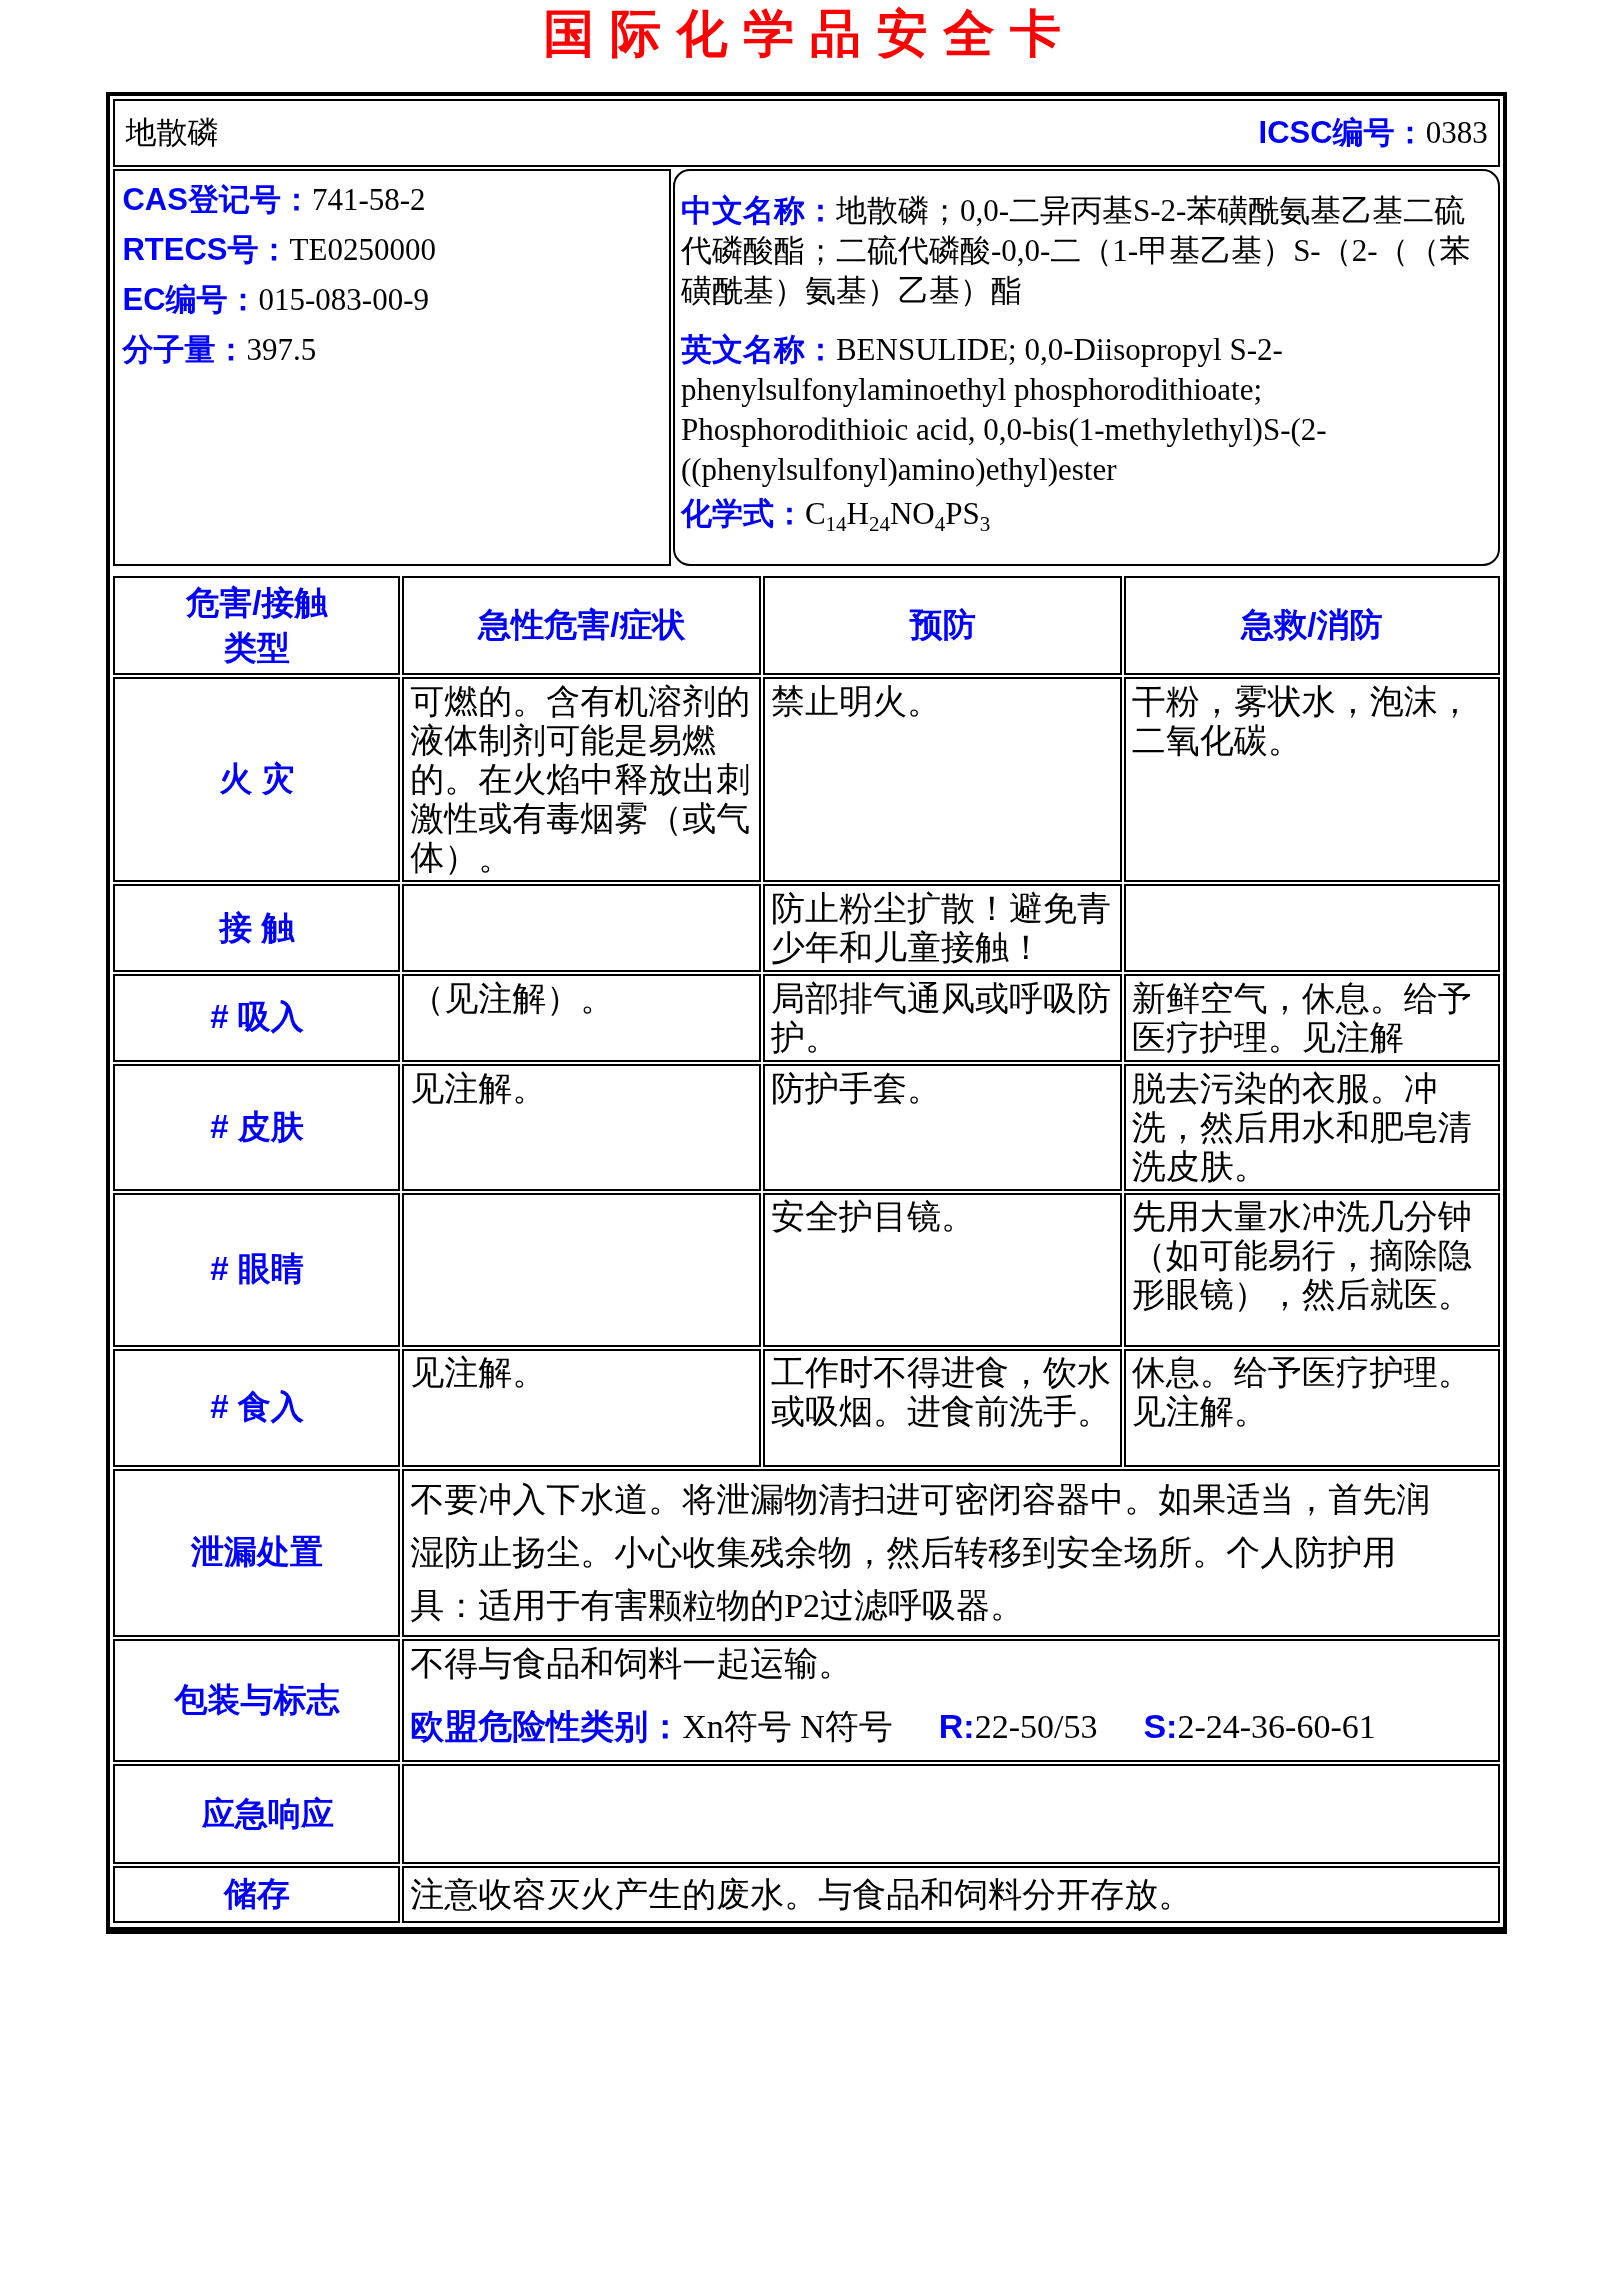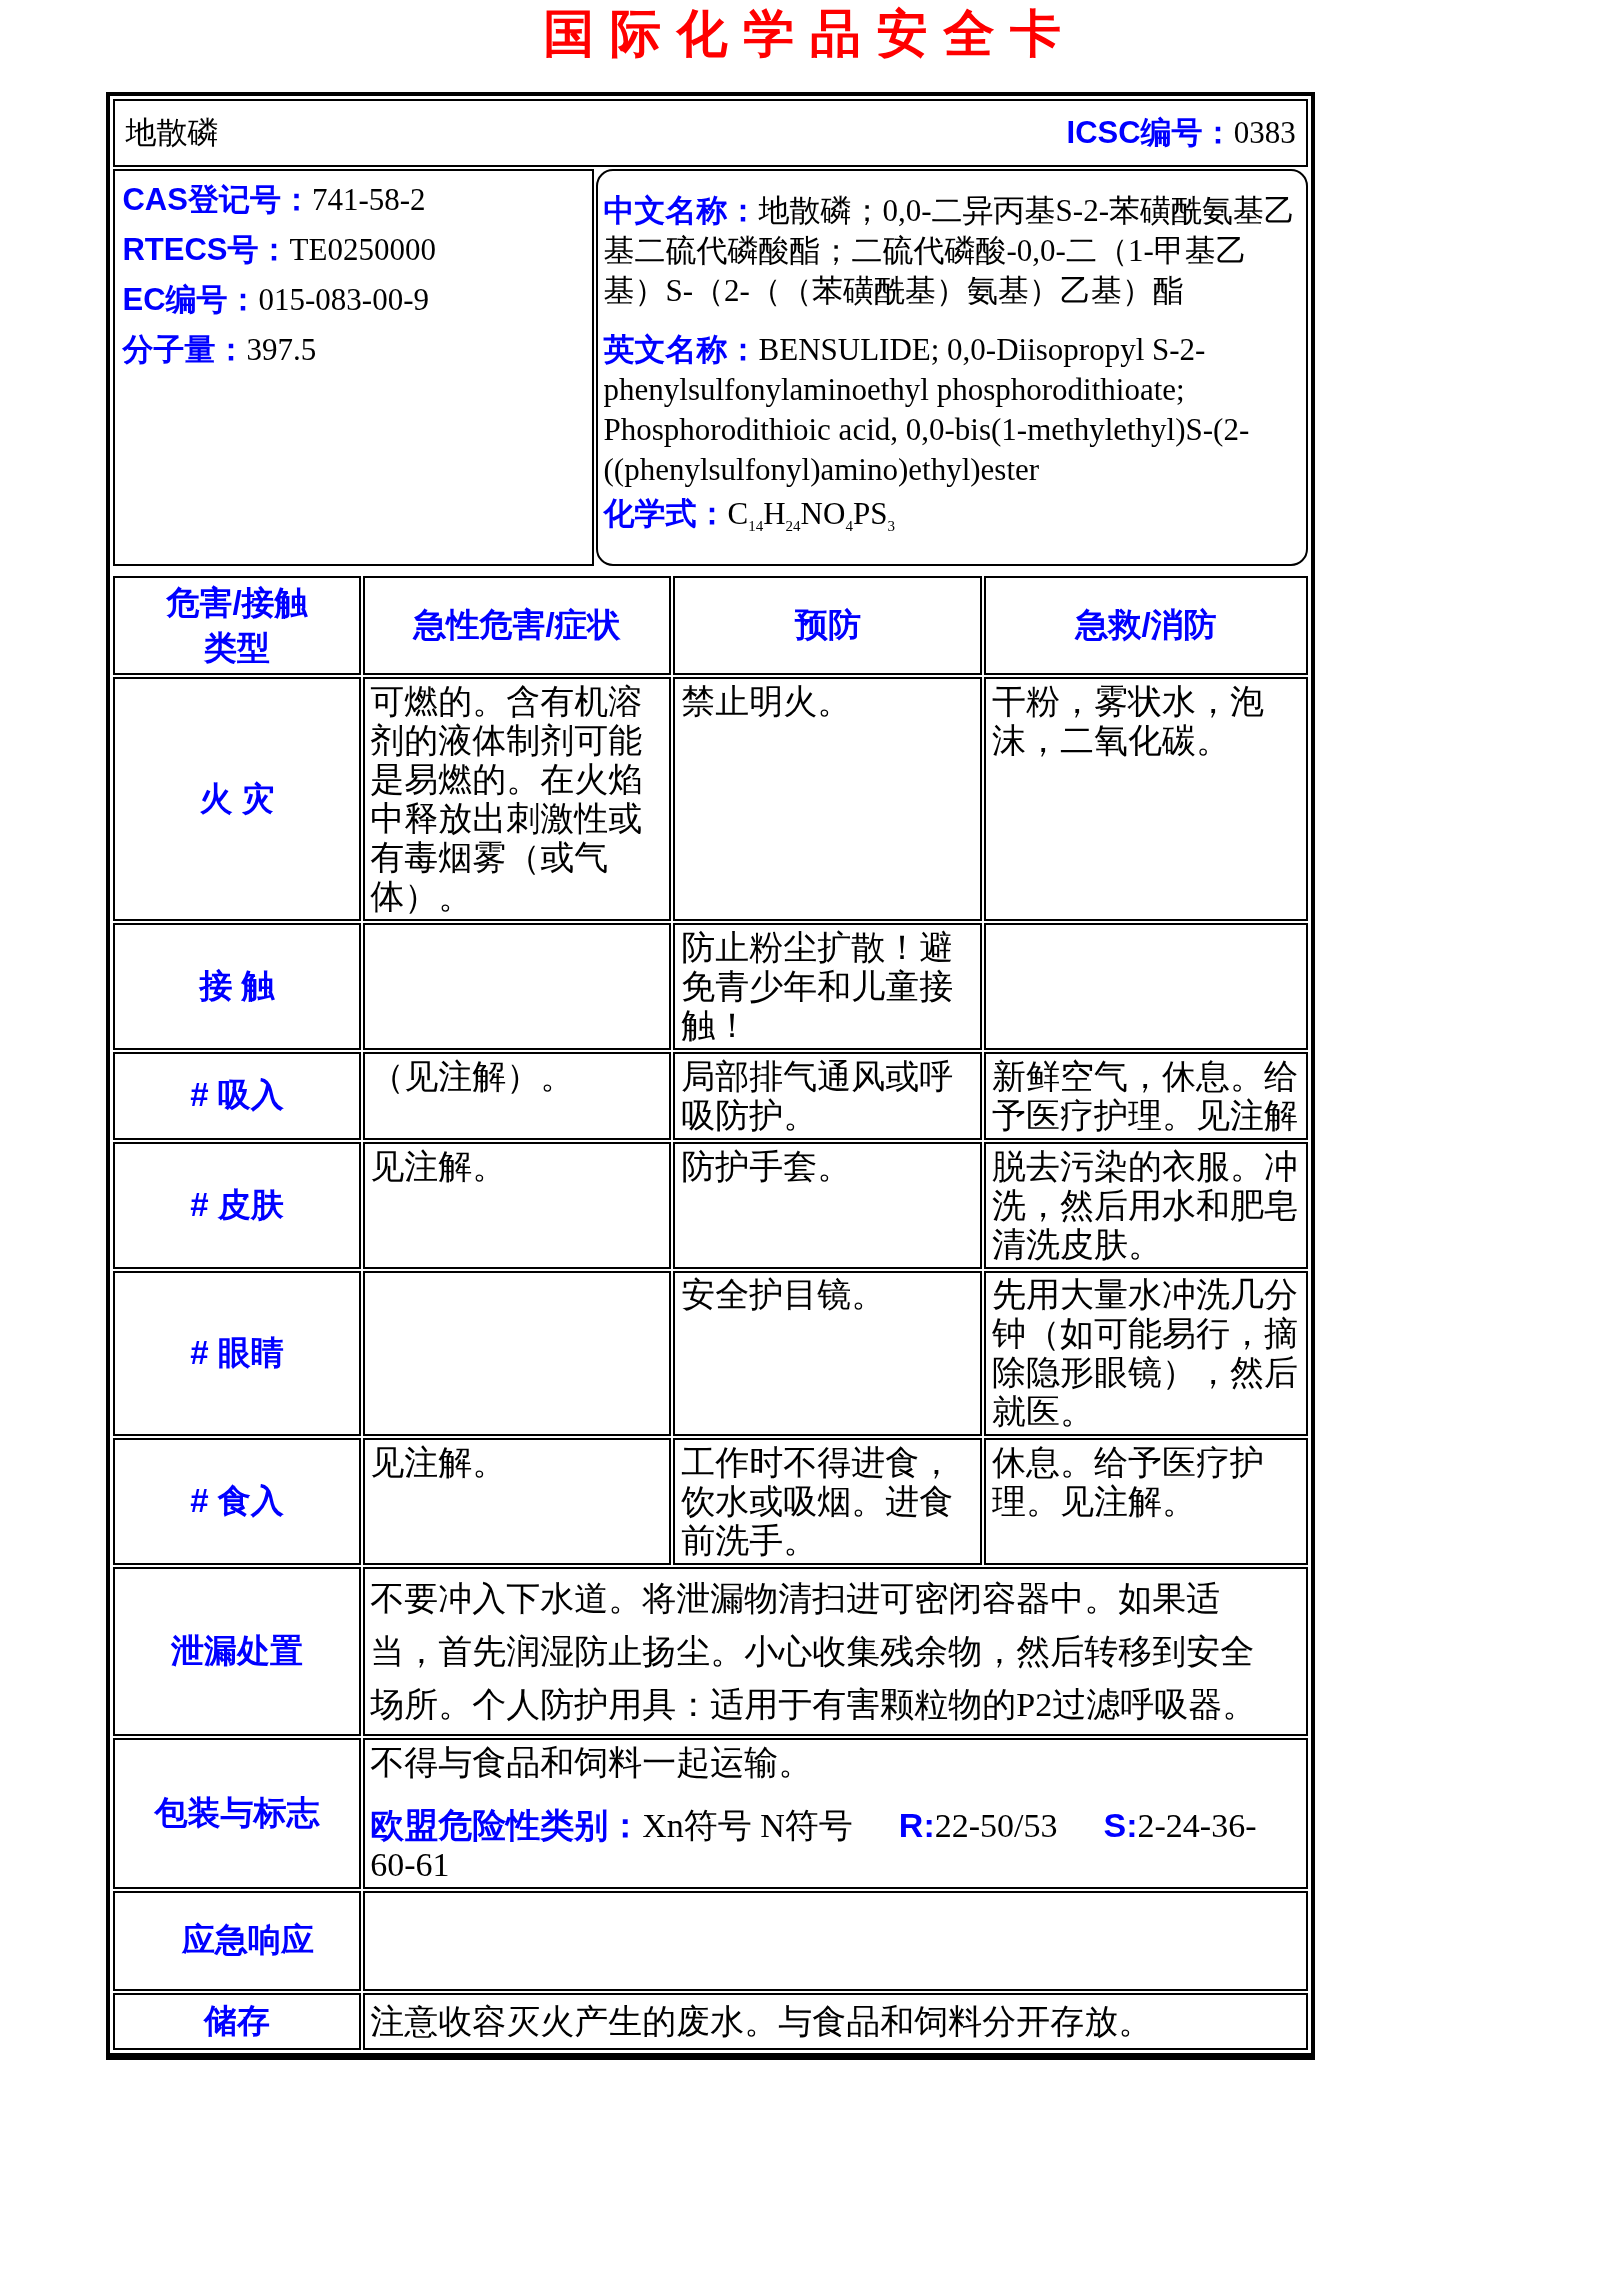--- a/index.html
+++ b/index.html
@@ -8,41 +8,41 @@
   body{
     width:1620px; height:2273px; background:#ffffff; color:var(--ink);
     font-family:"Liberation Serif","DejaVu Serif",serif; font-size:34px;
   }
   .title{
     margin:8.6px 0 26px; text-align:center; color:var(--red);
     font-family:Liberation Mono, monospace;
     font-weight:bold; font-size:51px; letter-spacing:15.7px; line-height:57px;
   }
   .card{
-    width:1209px; margin-left:106px; background:#fff;
+    width:1401px; margin-left:106px; background:#fff;
     border:4.3px solid #000; border-bottom-width:7.8px; padding:1.4px;
   }
   table{ width:100%; border-collapse:separate; border-spacing:2.9px; table-layout:fixed; }
   td,th{ border:2.1px solid #000; padding:2.9px 5.7px; overflow:hidden; }
   .lbl{
     color:var(--blue); font-weight:bold;
     font-family:"Liberation Sans","DejaVu Sans",sans-serif;
   }
   
   .info-table td{ vertical-align:top; font-size:31px; }
   .info-head td{ height:68px; vertical-align:middle; }
   .head-flex{ display:flex; justify-content:space-between; align-items:center; padding:0 4.3px; }
   .info-id td{ height:397px; }
   .id-left-flex{ display:flex; flex-direction:column; height:382px; padding:1.4px 0 1.4px 1.4px; }
   .id-line{ line-height:50px; white-space:nowrap; }
   .id-right{ padding-top:20px;border-radius:17px; }
   .id-right p{ margin:0; line-height:40px; }
   .cn-para{ margin-bottom:18.6px !important; }
   .en-para{ margin-bottom:4.3px !important; }
-  sub{ font-size:15px; }
+  sub{ font-size:21px; }
   
   .hz{ margin-top:5.7px; }
   .hz th, .hz .rl{
     color:var(--blue); font-weight:bold; font-size:33px;
     font-family:"Liberation Sans","DejaVu Sans",sans-serif;
     vertical-align:middle; text-align:center; white-space:pre-line;
   }
   .hz .cc{ vertical-align:top; line-height:39px; }
   tr.h-head  th{ height:84px; }
   tr.h-fire  td{ height:194px; }

